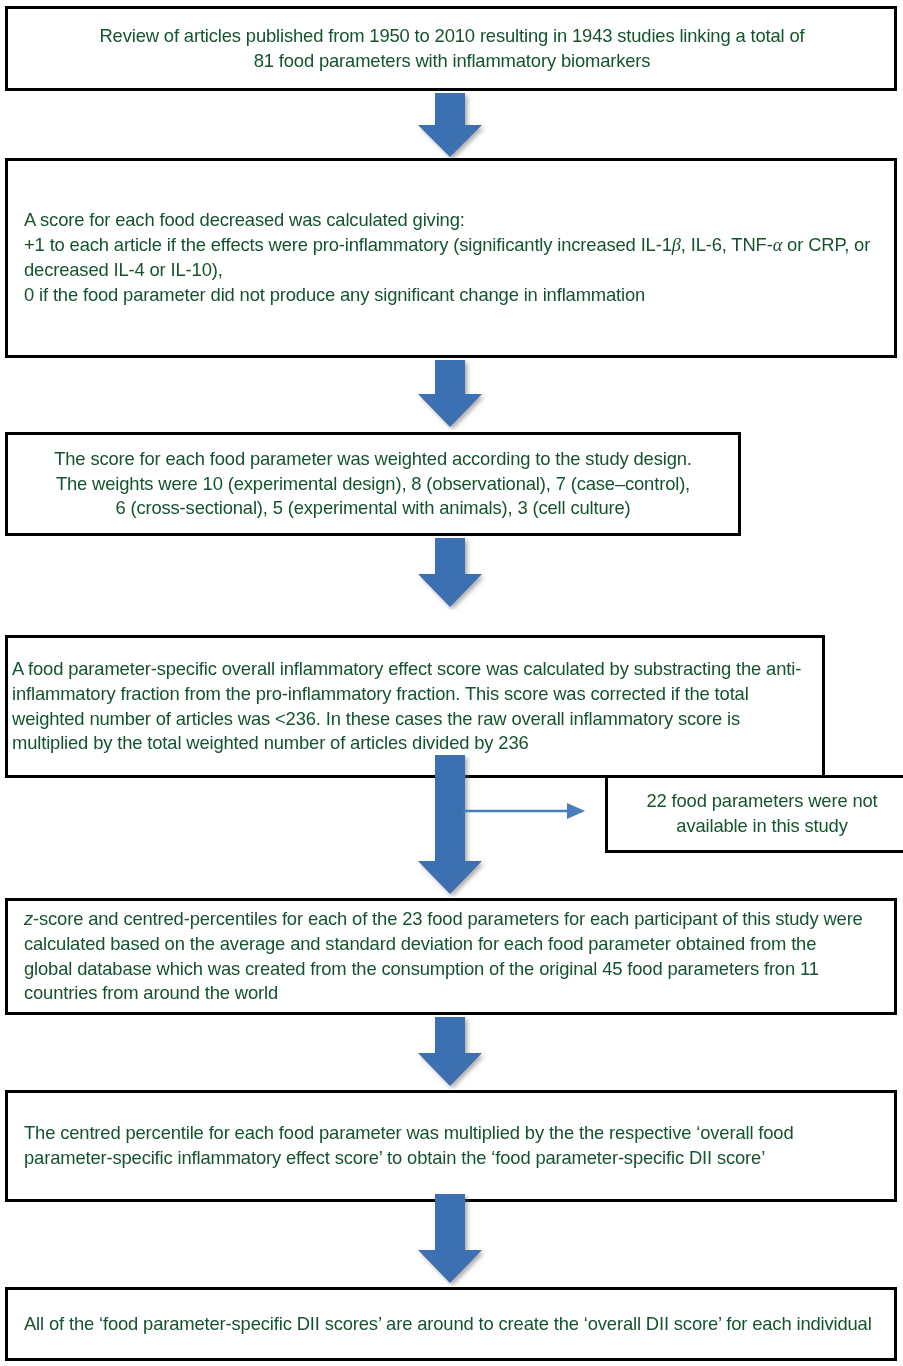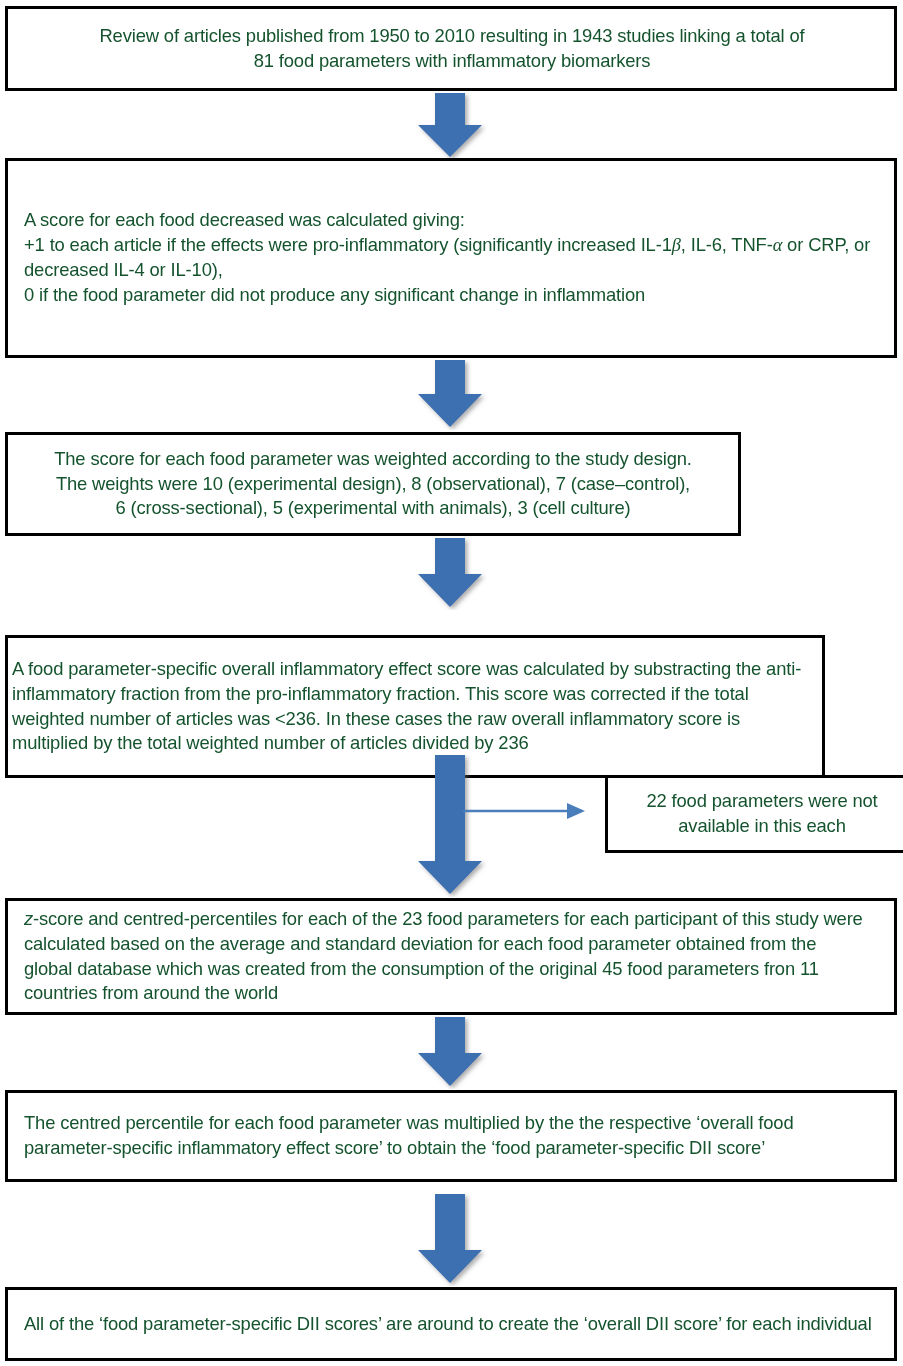--- a/index.html
+++ b/index.html
@@ -121,39 +121,39 @@
 
   <div class="arrow-h" style="left:463px; top:800px; width:125px; height:22px;">
     <svg width="125" height="22" viewBox="0 0 125 22" xmlns="http://www.w3.org/2000/svg">
       <line x1="0" y1="11" x2="105" y2="11" stroke="#4A7EBB" stroke-width="2.6"></line>
       <polygon fill="#4A7EBB" points="104,3 122,11 104,19"></polygon>
     </svg>
   </div>
 
   <div class="node center" style="left:585px; top:775px; width:312px; height:78px;margin-left:20px;">
     <p>22 food parameters were not</p>
-    <p>available in this each</p>
+    <p>available in this study</p>
   </div>
 
   <div class="node left" style="left:5px; top:898px; width:892px; height:117px; padding-left:16px; padding-right:28px;">
     <p><span class="ital">z</span><span>-score and centred-percentiles for each of the 23 food parameters for each participant of this study were calculated based on the average and standard deviation for each food parameter obtained from the global database which was created from the consumption of the original 45 food parameters fron 11 countries from around the world</span></p>
   </div>
 
   <div class="arrow-v" style="left:417px; top:1017px; width:70px; height:72px;">
     <svg width="70" height="72" viewBox="0 0 70 72" xmlns="http://www.w3.org/2000/svg">
       <defs>
         <filter id="sh6" x="-30%" y="-30%" width="180%" height="180%">
           <feDropShadow dx="2.5" dy="2.5" stdDeviation="2" flood-color="#6b6b6b" flood-opacity="0.55"></feDropShadow>
         </filter>
       </defs>
       <polygon filter="url(#sh6)" fill="#3C6FB1" points="18,0 48,0 48,36 65,36 33,69 1,36 18,36"></polygon>
     </svg>
   </div>
 
-  <div class="node left" style="left:5px; top:1090px; width:892px; height:92px; padding-left:16px; padding-right:18px;">
+  <div class="node left" style="left:5px; top:1090px; width:892px; height:112px; padding-left:16px; padding-right:18px;">
     <p>The centred percentile for each food parameter was multiplied by the the respective ‘overall food parameter-specific inflammatory effect score’ to obtain the ‘food parameter-specific DII score’</p>
   </div>
 
   <div class="arrow-v" style="left:417px; top:1194px; width:70px; height:92px;">
     <svg width="70" height="92" viewBox="0 0 70 92" xmlns="http://www.w3.org/2000/svg">
       <defs>
         <filter id="sh7" x="-30%" y="-25%" width="180%" height="165%">
           <feDropShadow dx="2.5" dy="2.5" stdDeviation="2" flood-color="#6b6b6b" flood-opacity="0.55"></feDropShadow>
         </filter>
       </defs>

